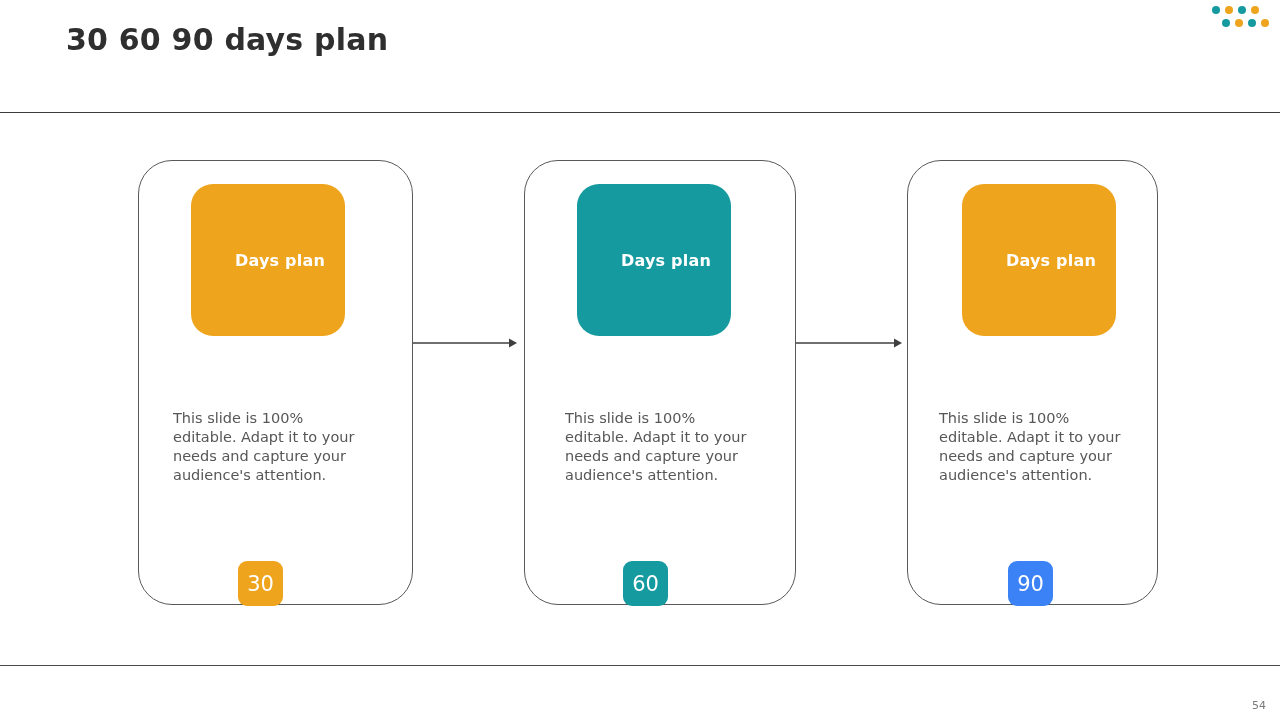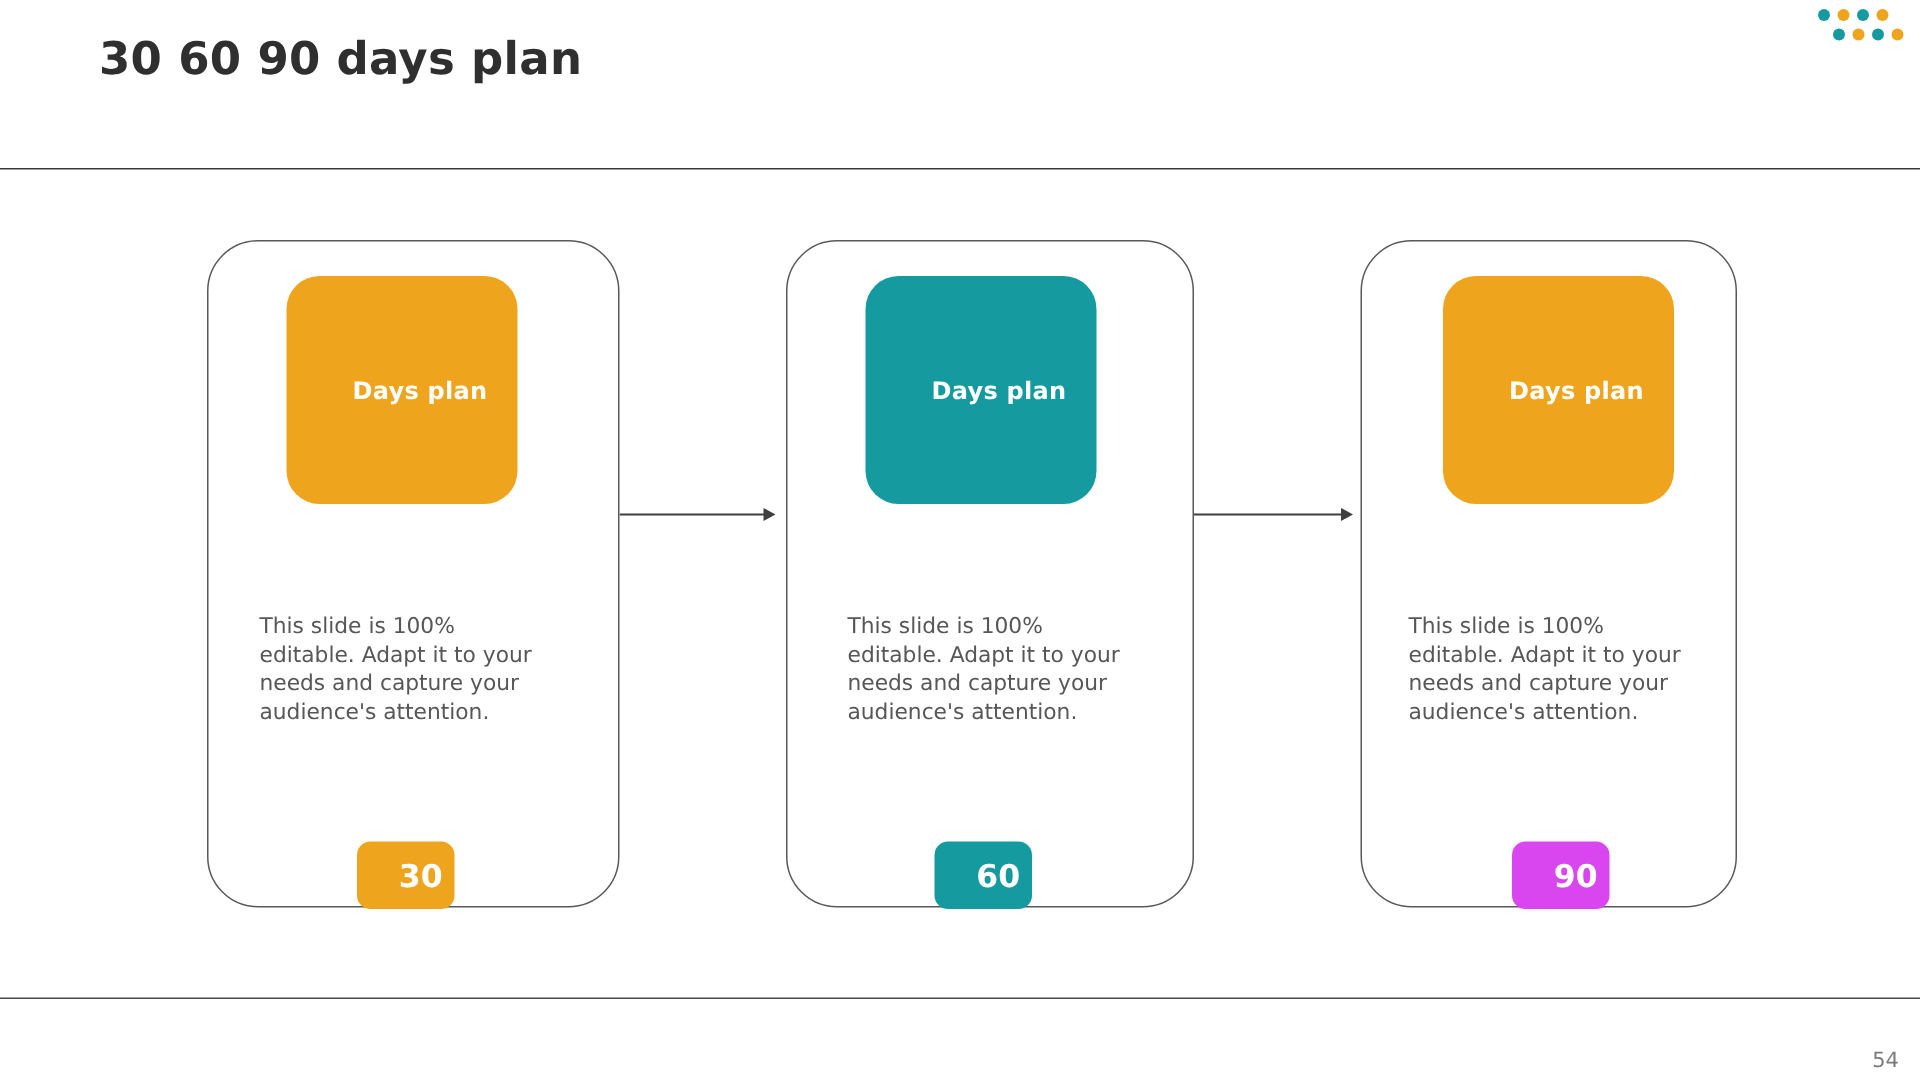--- a/index.html
+++ b/index.html
@@ -40,21 +40,21 @@
     left: 0;
     top: 665px;
     width: 1280px;
     height: 1.2px;
     background: #4a4a4a;
   }
   #page-number {
     position: absolute;
     right: 14px;
     top: 699px;
-    font-size: 14px;
+    font-size: 11px;
     color: #7b7b7b;
   }
 
   
   #dots-decoration {
     position: absolute;
     left: 1212px;
     top: 6px;
     width: 64px;
     height: 26px;
@@ -126,22 +126,21 @@
     position: absolute;
     top: 400px;
     width: 45px;
     height: 45px;
     border-radius: 9px;
     display: flex;
     align-items: center;
     justify-content: center;
     color: #ffffff;
     font-size: 21px;
-    font-weight: 700;
-    padding-left: 20px;
+    font-weight: 400;
   }
   .card.card-0 .card-badge { left: 99px; }
   .card.card-1 .card-badge { left: 98px; }
   .card.card-2 .card-badge { left: 100px; }
 
   
   .connector-arrow {
     position: absolute;
     top: 334px;
     height: 18px;
@@ -184,21 +183,21 @@
   </div>
   <div class="card-body-text">This slide is 100% editable. Adapt it to your needs and capture your audience's attention.</div>
   <div class="card-badge" style="background: rgb(21, 154, 160); text-align: center;">60</div>
 </div>
 
 <div class="card card-2">
   <div class="card-headbox" style="background: rgb(239, 164, 29);">
     <span class="card-headbox-label">Days plan</span>
   </div>
   <div class="card-body-text">This slide is 100% editable. Adapt it to your needs and capture your audience's attention.</div>
-  <div class="card-badge" style="background: #d946ef;">90</div>
+  <div class="card-badge" style="background: #3b82f6;">90</div>
 </div>
 
 <svg class="connector-arrow arrow-0" viewBox="0 0 104 18" xmlns="http://www.w3.org/2000/svg">
   <line x1="0" y1="9" x2="97" y2="9" stroke="#3f3f3f" stroke-width="1.3"></line>
   <polygon points="96,4.6 104,9 96,13.4" fill="#3f3f3f"></polygon>
 </svg>
 
 <svg class="connector-arrow arrow-1" viewBox="0 0 106 18" xmlns="http://www.w3.org/2000/svg">
   <line x1="0" y1="9" x2="99" y2="9" stroke="#3f3f3f" stroke-width="1.3"></line>
   <polygon points="98,4.6 106,9 98,13.4" fill="#3f3f3f"></polygon>

